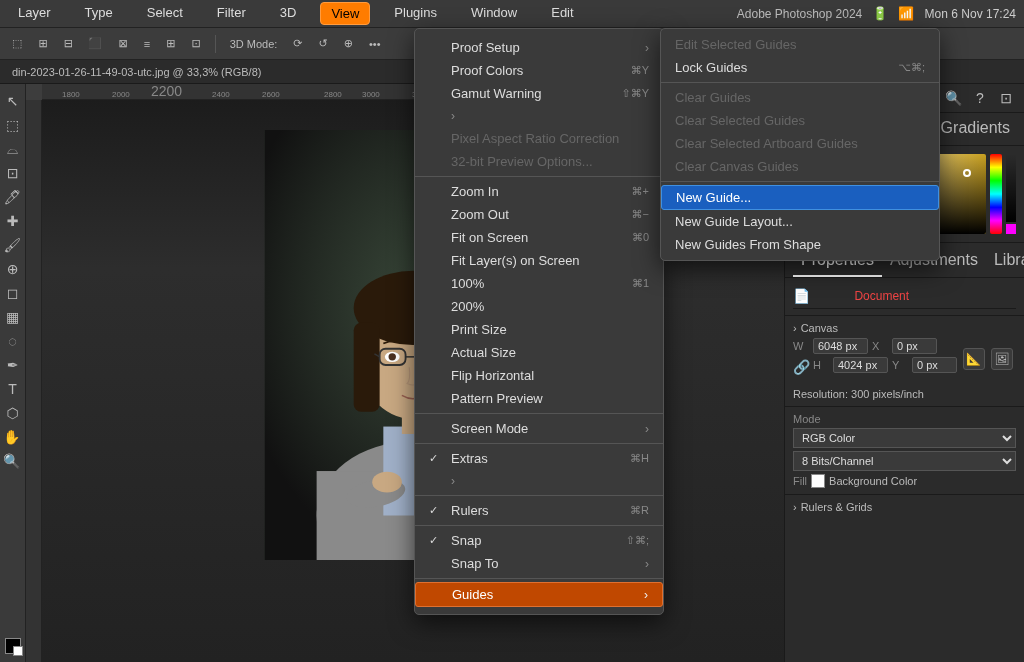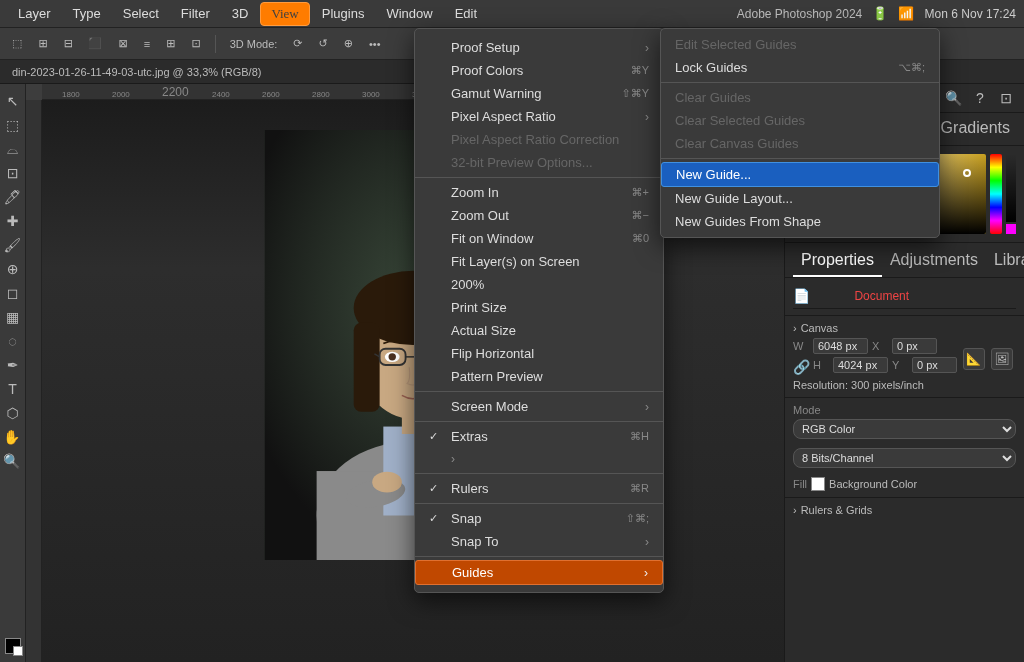--- a/index.html
+++ b/index.html
@@ -19,36 +19,35 @@
       align-items: center;
       height: 28px;
       background: #3a3a3a;
       padding: 0 8px;
       border-bottom: 1px solid #222;
       position: relative;
       z-index: 100;
     }
     .menu-bar-left {
       display: flex;
-      align-items: center;
-      gap: 2px;
+      align-items: flex-start;
+      gap: 14px;
       flex: 1;
     }
     .menu-item {
       padding: 3px 10px;
       cursor: pointer;
       border-radius: 4px;
       color: #ddd;
       font-size: 13px;
     }
     .menu-item.active {
       background: #ff7c00;
-      color: #404040;
+      color: #000000;
       border: 1.5px solid #ff9c40;
-      font-family: Liberation Serif, serif;
     }
     .menu-bar-right {
       display: flex;
       align-items: center;
       gap: 10px;
       font-size: 12px;
       color: #ccc;
     }
 
     
@@ -258,30 +257,30 @@
     }
     .canvas-icon-btn {
       width: 22px; height: 22px;
       background: #3a3a3a;
       border: 1px solid #555;
       display: flex; align-items: center; justify-content: center;
       border-radius: 3px;
       cursor: pointer;
       font-size: 12px; color: #bbb;
     }
-    .res-text { font-size: 11px; color: #bbb; margin-top: 3px; }
+    .res-text { font-size: 11px; color: #bbb; margin-top: 12px; }
     .select-field {
       background: #3a3a3a;
       border: 1px solid #555;
       color: #ddd;
       font-size: 11px;
       padding: 2px 4px;
       width: 100%;
-      border-radius: 8px;
-      margin-bottom: 9px;
+      border-radius: 0;
+      margin-bottom: 3px;
     }
     .fill-row {
       display: flex;
       align-items: center;
       gap: 4px;
       font-size: 11px;
       color: #bbb;
     }
     .fill-swatch {
       width: 14px; height: 14px;
@@ -448,24 +447,24 @@
     </div>
   </div>
 
   <div class="canvas-area">
     <div class="canvas-bg">
 
       <div class="ruler-h">
         <div style="display:flex;align-items:flex-end;width:100%;height:100%;padding-left:4px;">
           <span style="font-size:8px;color:#888;position:absolute;left:20px;">1800</span>
           <span style="font-size:8px;color:#888;position:absolute;left:70px;">2000</span>
-          <span style="font-size:12px;color:#888;position:absolute;left:120px;">2200</span>
+          <span style="font-size:14px;color:#888;position:absolute;left:109px;">2200</span>
           <span style="font-size:8px;color:#888;position:absolute;left:170px;">2400</span>
           <span style="font-size:8px;color:#888;position:absolute;left:220px;">2600</span>
-          <span style="font-size:8px;color:#888;position:absolute;left:270px;">2800</span>
+          <span style="font-size:8px;color:#888;position:absolute;left:282px;">2800</span>
           <span style="font-size:8px;color:#888;position:absolute;left:320px;">3000</span>
           <span style="font-size:8px;color:#888;position:absolute;left:370px;">3200</span>
           <span style="font-size:8px;color:#888;position:absolute;left:420px;">3600</span>
           <span style="font-size:8px;color:#888;position:absolute;left:470px;">3800</span>
           <span style="font-size:8px;color:#888;position:absolute;left:520px;">4000</span>
           <span style="font-size:8px;color:#888;position:absolute;left:570px;">4200</span>
           <span style="font-size:8px;color:#888;position:absolute;left:620px;">4400</span>
         </div>
       </div>
 
@@ -648,21 +647,20 @@
       <span class="label">Proof Colors</span>
       <span class="shortcut">⌘Y</span>
     </div>
     <div class="menu-row">
       <span class="check"></span>
       <span class="label">Gamut Warning</span>
       <span class="shortcut">⇧⌘Y</span>
     </div>
     <div class="menu-row">
       <span class="check"></span>
-      <span class="label">Pixel Aspect Ratio</span>
       <span class="arrow">›</span>
     </div>
     <div class="menu-row disabled">
       <span class="check"></span>
       <span class="label">Pixel Aspect Ratio Correction</span>
     </div>
     <div class="menu-row disabled">
       <span class="check"></span>
       <span class="label">32-bit Preview Options...</span>
     </div>
@@ -673,26 +671,31 @@
       <span class="label">Zoom In</span>
       <span class="shortcut">⌘+</span>
     </div>
     <div class="menu-row">
       <span class="check"></span>
       <span class="label">Zoom Out</span>
       <span class="shortcut">⌘−</span>
     </div>
     <div class="menu-row">
       <span class="check"></span>
-      <span class="label">Fit on Window</span>
+      <span class="label">Fit on Screen</span>
       <span class="shortcut">⌘0</span>
     </div>
     <div class="menu-row">
       <span class="check"></span>
       <span class="label">Fit Layer(s) on Screen</span>
+    </div>
+    <div class="menu-row">
+      <span class="check"></span>
+      <span class="label">100%</span>
+      <span class="shortcut">⌘1</span>
     </div>
     <div class="menu-row">
       <span class="check"></span>
       <span class="label">200%</span>
     </div>
     <div class="menu-row">
       <span class="check"></span>
       <span class="label">Print Size</span>
     </div>
     <div class="menu-row">
@@ -763,20 +766,23 @@
     <span class="shortcut">⌥⌘;</span>
   </div>
   <div class="menu-divider"></div>
   <div class="menu-row disabled">
     <span class="label">Clear Guides</span>
   </div>
   <div class="menu-row disabled">
     <span class="label">Clear Selected Guides</span>
   </div>
   <div class="menu-row disabled">
+    <span class="label">Clear Selected Artboard Guides</span>
+  </div>
+  <div class="menu-row disabled">
     <span class="label">Clear Canvas Guides</span>
   </div>
   <div class="menu-divider"></div>
   <div class="menu-row" style="background:#1a5fbf;border:1.5px solid #4090e0;border-radius:3px;color:#fff;">
     <span class="label" style="color:#fff;">New Guide...</span>
   </div>
   <div class="menu-row">
     <span class="label">New Guide Layout...</span>
   </div>
   <div class="menu-row">

